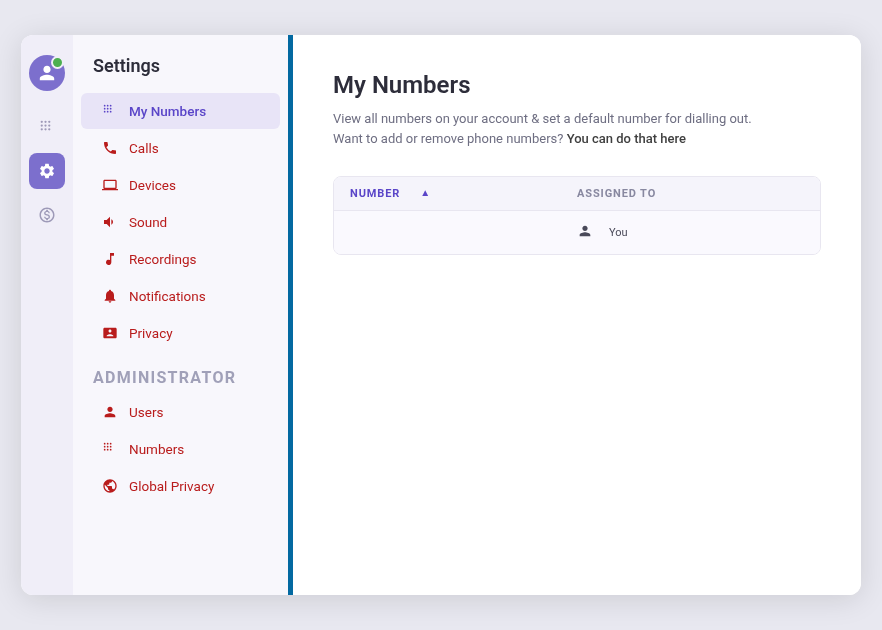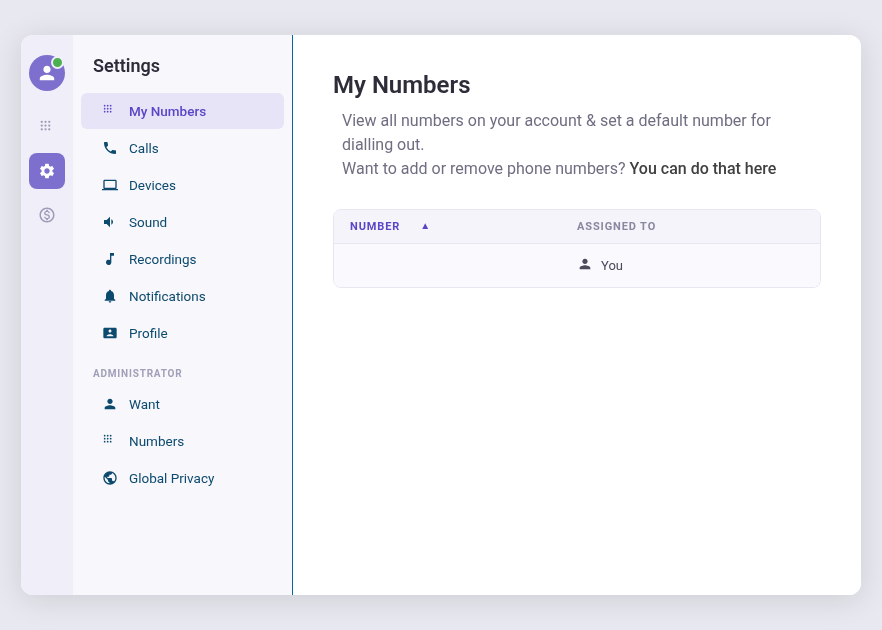--- a/index.html
+++ b/index.html
@@ -69,56 +69,56 @@
     .rail-icon svg {
       width: 18px;
       height: 18px;
     }
 
     
     .settings-sidebar {
       width: 220px;
       background: #f8f7fc;
       padding: 20px 0;
-      border-right: 1px solid #0369a1;
+      border-right: 5px solid #0369a1;
       overflow-y: auto;
     }
     .settings-title {
       font-size: 18px;
       font-weight: 600;
       color: #2d2d3a;
       padding: 0 20px 16px 20px;
     }
     .nav-item {
       display: flex;
       align-items: center;
       gap: 10px;
       padding: 9px 20px;
       cursor: pointer;
       font-size: 13.5px;
-      color: #0c4a6e;
+      color: #b91c1c;
       border-radius: 6px;
       margin: 1px 8px;
     }
     .nav-item.active {
       background: #e8e4f7;
       color: #5a45c8;
       font-weight: 500;
     }
     .nav-item .nav-icon {
       width: 18px;
       height: 18px;
       display: flex;
       align-items: center;
       justify-content: center;
       flex-shrink: 0;
       color: inherit;
     }
     .nav-section-label {
-      font-size: 10px;
+      font-size: 16px;
       font-weight: 700;
       letter-spacing: 0.08em;
       color: #a0a0b8;
       padding: 16px 20px 6px 20px;
       text-transform: uppercase;
     }
 
     
     .main-content {
       flex: 1;
@@ -126,25 +126,24 @@
       background: #fff;
       overflow-y: auto;
     }
     .page-title {
       font-size: 24px;
       font-weight: 600;
       color: #2d2d3a;
       margin-bottom: 10px;
     }
     .page-description {
-      font-size: 16px;
+      font-size: 13px;
       color: #6e6e82;
       margin-bottom: 28px;
       line-height: 1.5;
-      margin-left: 9px;
     }
     .page-description a {
       color: #404040;
       font-weight: 500;
       text-decoration: none;
     }
     .table-container {
       border: 1px solid #e8e6f0;
       border-radius: 8px;
       overflow: hidden;
@@ -182,22 +181,22 @@
     }
     .row-number {
       flex: 1;
       font-size: 13px;
       color: #4a4a5a;
     }
     .row-assigned {
       flex: 1;
       display: flex;
       align-items: center;
-      gap: 8px;
-      font-size: 13px;
+      gap: 16px;
+      font-size: 11px;
       color: #4a4a5a;
     }
     .sort-arrow {
       font-size: 10px;
       color: #5a45c8;
     }
   </style>
 </head>
 <body>
 
@@ -301,32 +300,32 @@
       </span>
       <span>Notifications</span>
     </div>
 
     <div class="nav-item">
       <span class="nav-icon">
         <svg viewBox="0 0 24 24" fill="currentColor" width="16" height="16">
           <path d="M20 4H4c-1.1 0-2 .9-2 2v12c0 1.1.9 2 2 2h16c1.1 0 2-.9 2-2V6c0-1.1-.9-2-2-2zm-8 2.75c1.24 0 2.25 1.01 2.25 2.25S13.24 11.25 12 11.25 9.75 10.24 9.75 9 10.76 6.75 12 6.75zM17 17H7v-.75c0-1.68 3.35-2.5 5-2.5s5 .82 5 2.5V17z"></path>
         </svg>
       </span>
-      <span>Profile</span>
+      <span>Privacy</span>
     </div>
 
     <div class="nav-section-label">ADMINISTRATOR</div>
 
     <div class="nav-item">
       <span class="nav-icon">
         <svg viewBox="0 0 24 24" fill="currentColor" width="16" height="16">
           <path d="M12 12c2.21 0 4-1.79 4-4s-1.79-4-4-4-4 1.79-4 4 1.79 4 4 4zm0 2c-2.67 0-8 1.34-8 4v2h16v-2c0-2.66-5.33-4-8-4z"></path>
         </svg>
       </span>
-      <span>Want</span>
+      <span>Users</span>
     </div>
 
     <div class="nav-item">
       <span class="nav-icon">
         <svg viewBox="0 0 24 24" fill="currentColor" width="16" height="16">
           <circle cx="4" cy="4" r="1.3"></circle>
             <circle cx="8.5" cy="4" r="1.3"></circle>
             <circle cx="13" cy="4" r="1.3"></circle>
           <circle cx="4" cy="8.5" r="1.3"></circle>
             <circle cx="8.5" cy="8.5" r="1.3"></circle>

